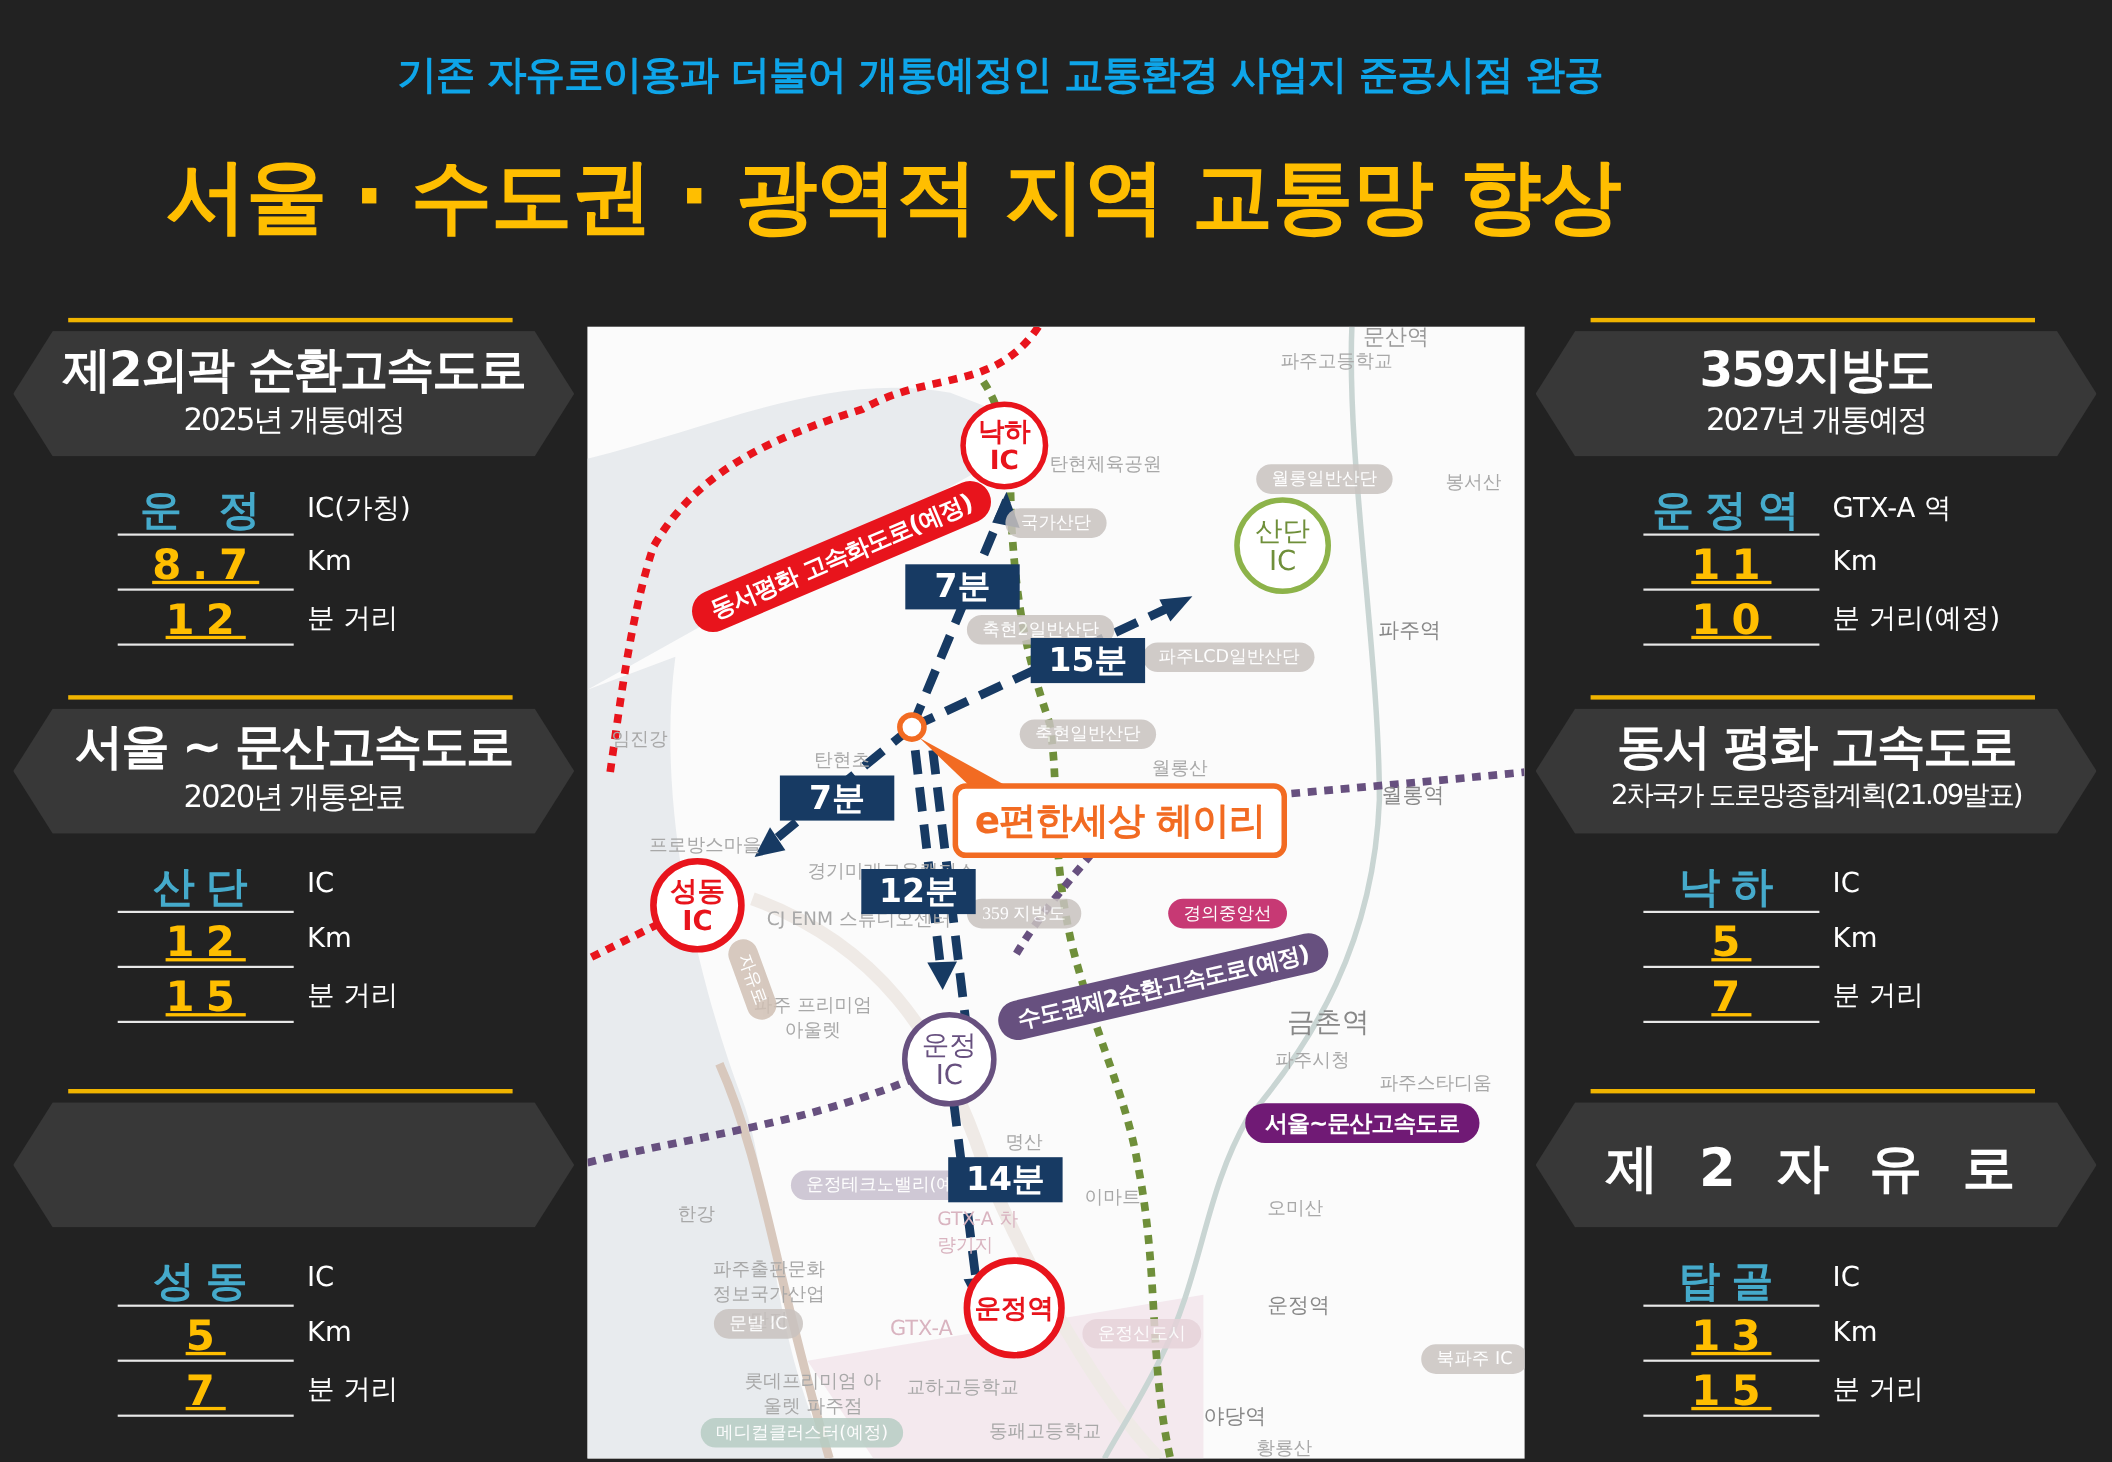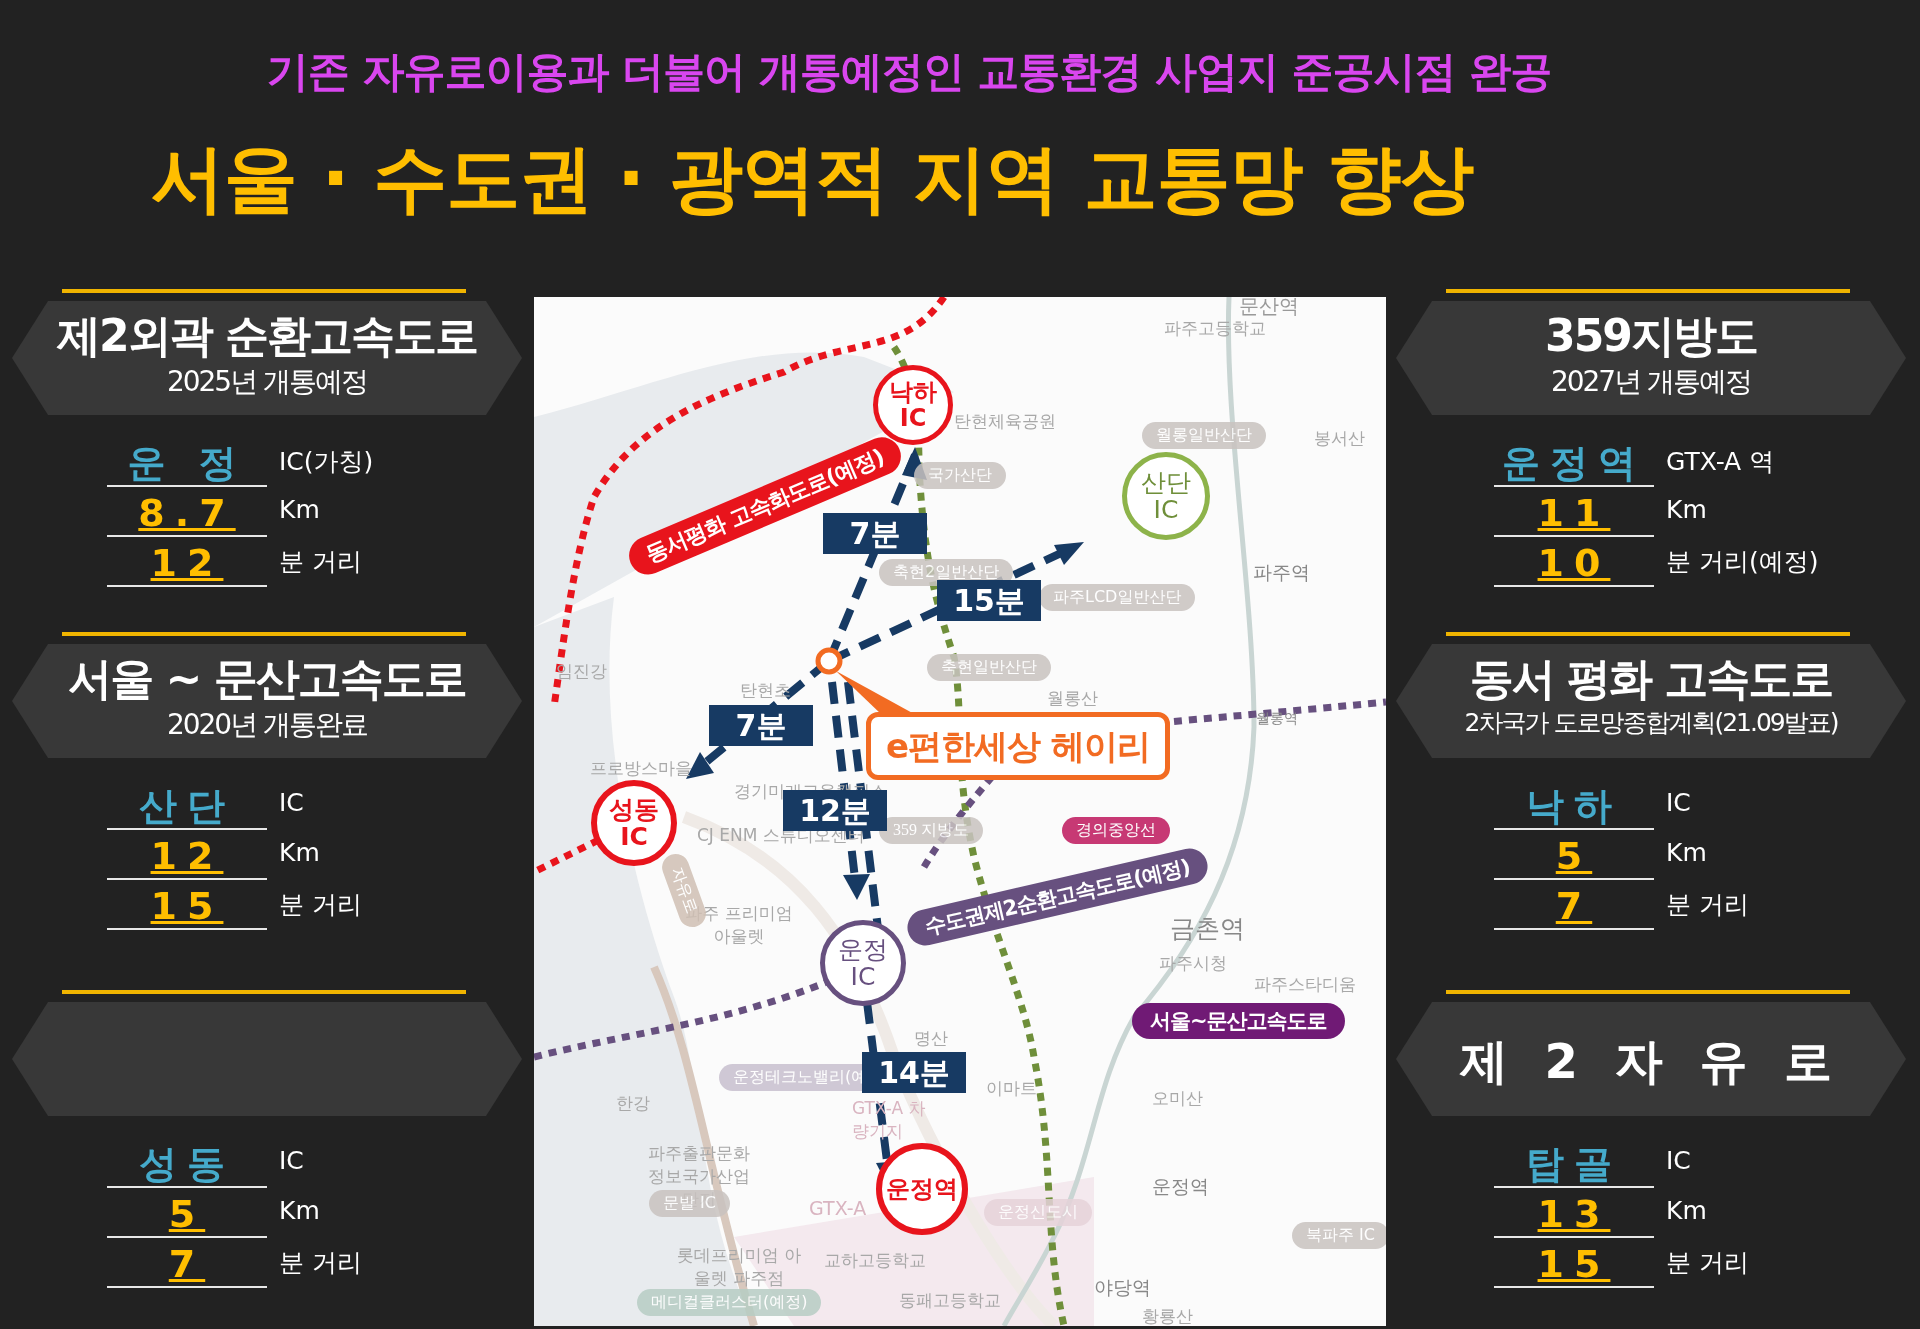--- a/index.html
+++ b/index.html
@@ -1,17 +1,17 @@
 <!DOCTYPE html>
 <html><head>
 <meta charset="utf-8">
 <style>
   html,body{margin:0;padding:0;}
   body{width:1920px;height:1329px;background:#222222;position:relative;overflow:hidden;font-family:"DejaVu Sans","Liberation Sans",sans-serif;color:#fff;}
-  .subtitle{position:absolute;left:0;width:1818px;top:44px;text-align:center;font-size:42px;font-weight:bold;letter-spacing:-1px;color:#d946ef;}
+  .subtitle{position:absolute;left:0;width:1818px;top:44px;text-align:center;font-size:36px;font-weight:bold;letter-spacing:-1px;color:#0ea5e9;}
   .title{position:absolute;left:0;width:1624px;top:130px;text-align:center;font-size:74px;font-weight:bold;letter-spacing:-1px;color:#ffbe00;}
   .panel{position:absolute;width:510px;height:330px;}
   .hex{position:absolute;left:0;top:12px;width:510px;height:114px;background:#383838;clip-path:polygon(36px 0,474px 0,510px 57px,474px 114px,36px 114px,0 57px);}
   .hex-line{position:absolute;left:50px;top:0;width:404px;height:4px;background:#f0b400;}
   .hex-title{position:absolute;left:0;width:510px;text-align:center;font-weight:bold;color:#fff;letter-spacing:-2px;}
   .hex-title.two{top:18px;font-size:44px;}
   .hex-sub{position:absolute;left:0;width:510px;top:74px;text-align:center;font-size:28px;letter-spacing:-2px;color:#fff;}
   .hex-title.one{top:40px;font-size:48px;letter-spacing:10px;}
   .rows{position:absolute;top:150px;left:0;width:510px;}
   .row{position:absolute;height:49px;}
@@ -205,21 +205,21 @@
   <span class="bglabel" style="left:420px;top:113px;">탄현체육공원</span>
   <span class="bgpill" style="left:380px;top:165px;">국가산단</span>
   <span class="bgpill" style="left:345px;top:262px;">축현2일반산단</span>
   <span class="bgpill" style="left:505px;top:287px;">파주LCD일반산단</span>
   <span class="bglabel" style="left:719px;top:263px;color:#888;font-size:19px;">파주역</span>
   <span class="bglabel" style="left:22px;top:363px;">임진강</span>
   <span class="bglabel" style="left:206px;top:382px;">탄현초</span>
   <span class="bglabel" style="left:378px;top:412px;color:#7f1d1d;">탄현중학교</span>
   <span class="bgpill" style="left:393px;top:357px;">축현일반산단</span>
   <span class="bglabel" style="left:513px;top:390px;">월롱산</span>
-  <span class="bglabel" style="left:722px;top:413px;color:#888;font-size:14px;">월롱역</span>
+  <span class="bglabel" style="left:722px;top:413px;color:#888;font-size:19px;">월롱역</span>
   <span class="bglabel" style="left:56px;top:460px;">프로방스마을</span>
   <span class="bglabel" style="left:200px;top:483px;">경기미래교육캠퍼스</span>
   <span class="bglabel" style="left:163px;top:527px;">CJ ENM 스튜디오센터</span>
   <span class="bgpill" style="left:345px;top:520px;font-family:Liberation Serif, serif;">359 지방도</span>
   <span class="bgpill" style="left:528px;top:520px;background:#be185d;">경의중앙선</span>
   <span class="bglabel" style="left:150px;top:605px;width:110px;white-space:normal;text-align:center;">파주 프리미엄 아울렛</span>
   <span class="bglabel" style="left:636px;top:615px;color:#888;font-size:25px;">금촌역</span>
   <span class="bglabel" style="left:625px;top:655px;">파주시청</span>
   <span class="bglabel" style="left:720px;top:676px;">파주스타디움</span>
   <span class="bglabel" style="left:82px;top:795px;">한강</span>

